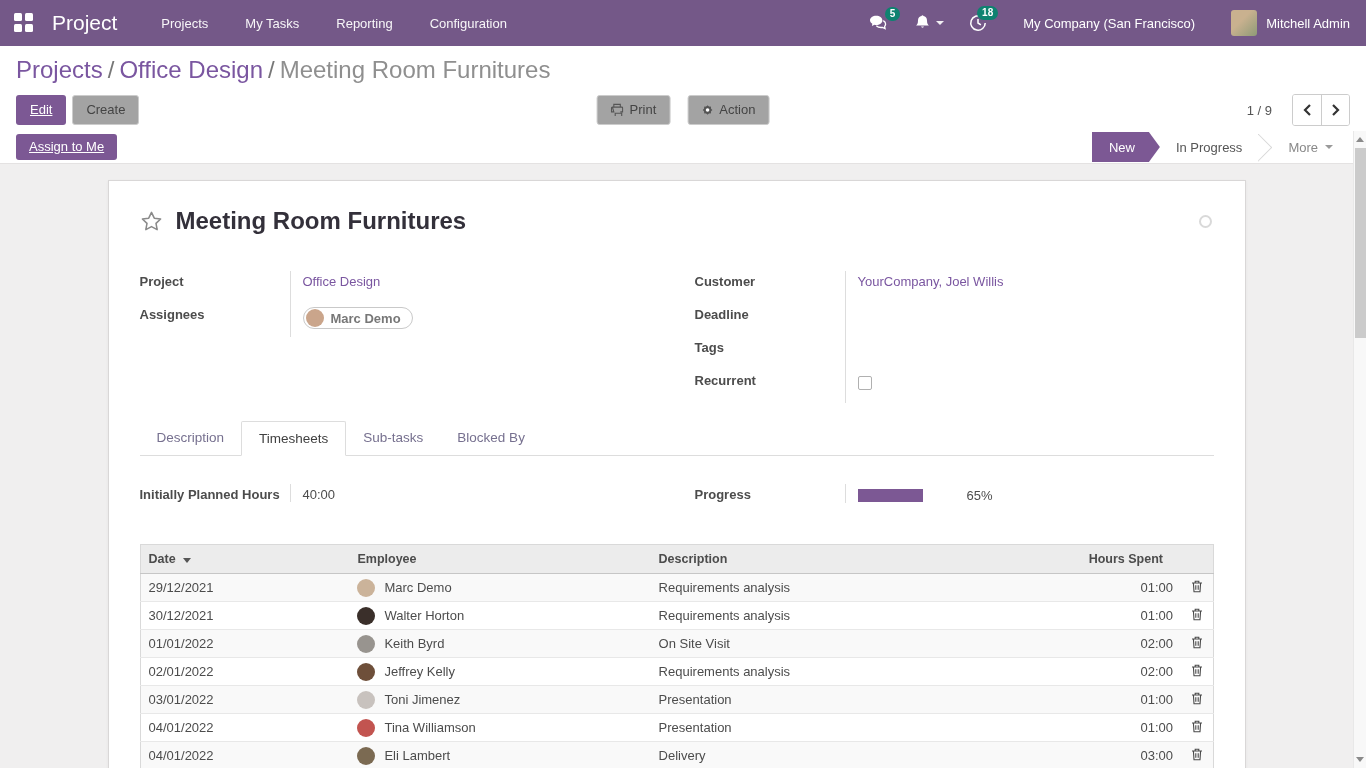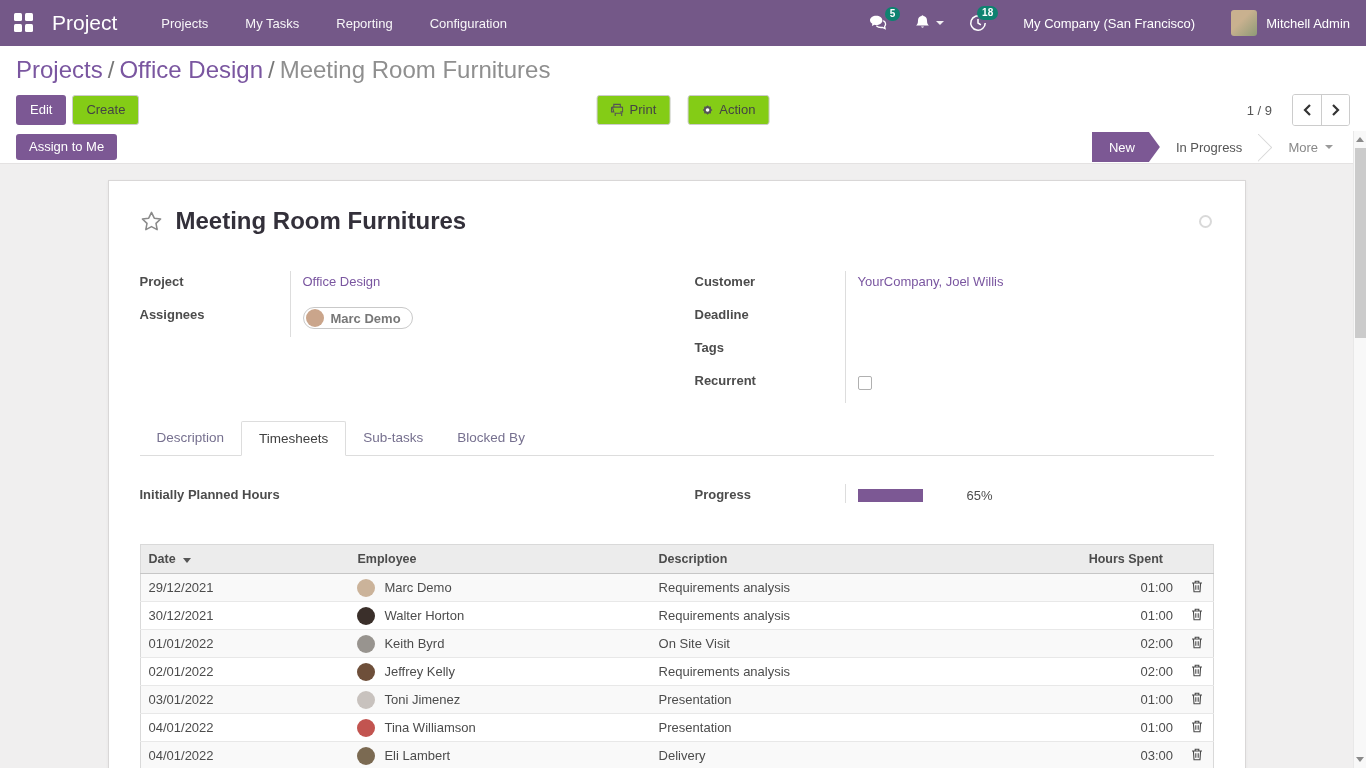--- a/index.html
+++ b/index.html
@@ -24,22 +24,22 @@
   .user { display:flex; align-items:center; margin-left:36px; color:#fff; cursor:pointer; }
   .user-avatar { width:26px; height:26px; border-radius:3px; background:linear-gradient(135deg,#c9b18f 40%,#8e9a77); margin-right:9px; }
 
   
   .control-panel { background:#fff; height:85px; padding:9px 16px 0; }
   .breadcrumb { font-size:24px; margin:1px 0 10px; white-space:nowrap; }
   .bc-link { color:var(--link,#7a56a0); cursor:pointer; }
   .bc-sep { color:#777; margin:0 5px; }
   .bc-current { color:#8f8f8f; }
   .cp-buttons { display:flex; align-items:center; position:relative; height:32px; }
-  .btn { font-size:13px; border-radius:3px; padding:6px 13px; border:1px solid transparent; cursor:pointer; background:#84cc16; color:#444; display:inline-flex; align-items:center; gap:6px; line-height:1.3; }
-  .btn-primary { background:var(--accent,#7c5894); color:#fff; }
+  .btn { font-size:13px; border-radius:3px; padding:6px 13px; border:1px solid transparent; cursor:pointer; background:#a3a3a3; color:#444; display:inline-flex; align-items:center; gap:6px; line-height:1.3; }
+  .btn-primary { background:var(--accent,#7c5894); color:#fff;text-decoration:underline; }
   .btn-default { border-color:#ccc; }
   .cp-left { display:flex; gap:6px; }
   .cp-center { position:absolute; left:50%; transform:translateX(-50%); display:flex; gap:17px; }
   .cp-right { margin-left:auto; display:flex; align-items:center; }
   .pager-text { color:#555; margin-right:20px; }
   .pager-btns { display:flex; border:1px solid #ccc; border-radius:3px; overflow:hidden; }
   .pager-btn { width:28px; height:30px; display:flex; align-items:center; justify-content:center; background:#fff; cursor:pointer; }
   .pager-btn + .pager-btn { border-left:1px solid #ccc; }
 
   
@@ -261,20 +261,21 @@
     <ul class="tabs" id="tabs">
         <li class="tab">Description</li>
         <li class="tab active">Timesheets</li>
         <li class="tab">Sub-tasks</li>
         <li class="tab">Blocked By</li>
       </ul>
 
     <div class="p-grid">
       <div class="p-row">
         <div class="field-label">Initially Planned Hours</div>
+        <div class="field-value">40:00</div>
       </div>
       <div class="p-row">
         <div class="field-label">Progress</div>
         <div class="field-value">
           <div class="pbar-wrap">
             <div class="pbar-track">
                 <div class="pbar-fill" style="width: 65%;"></div>
               </div>
             <span>65%</span>
           </div>

